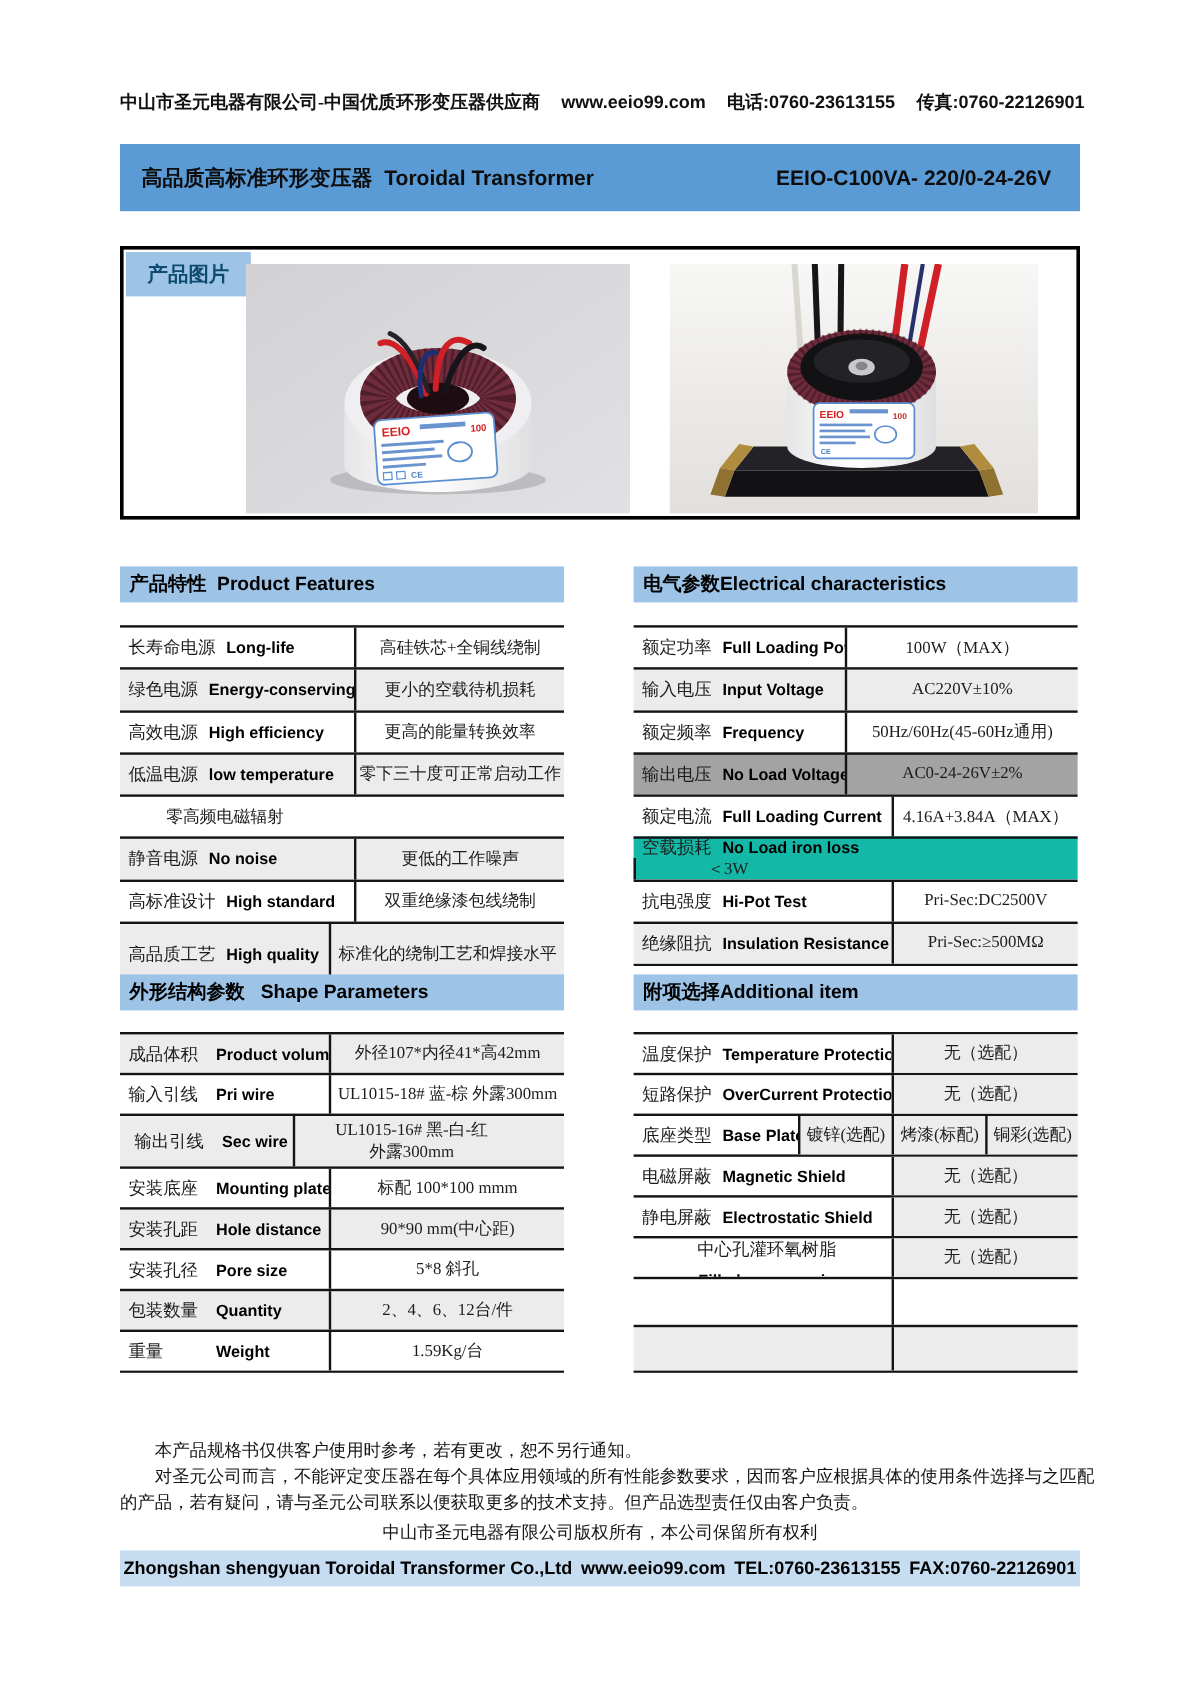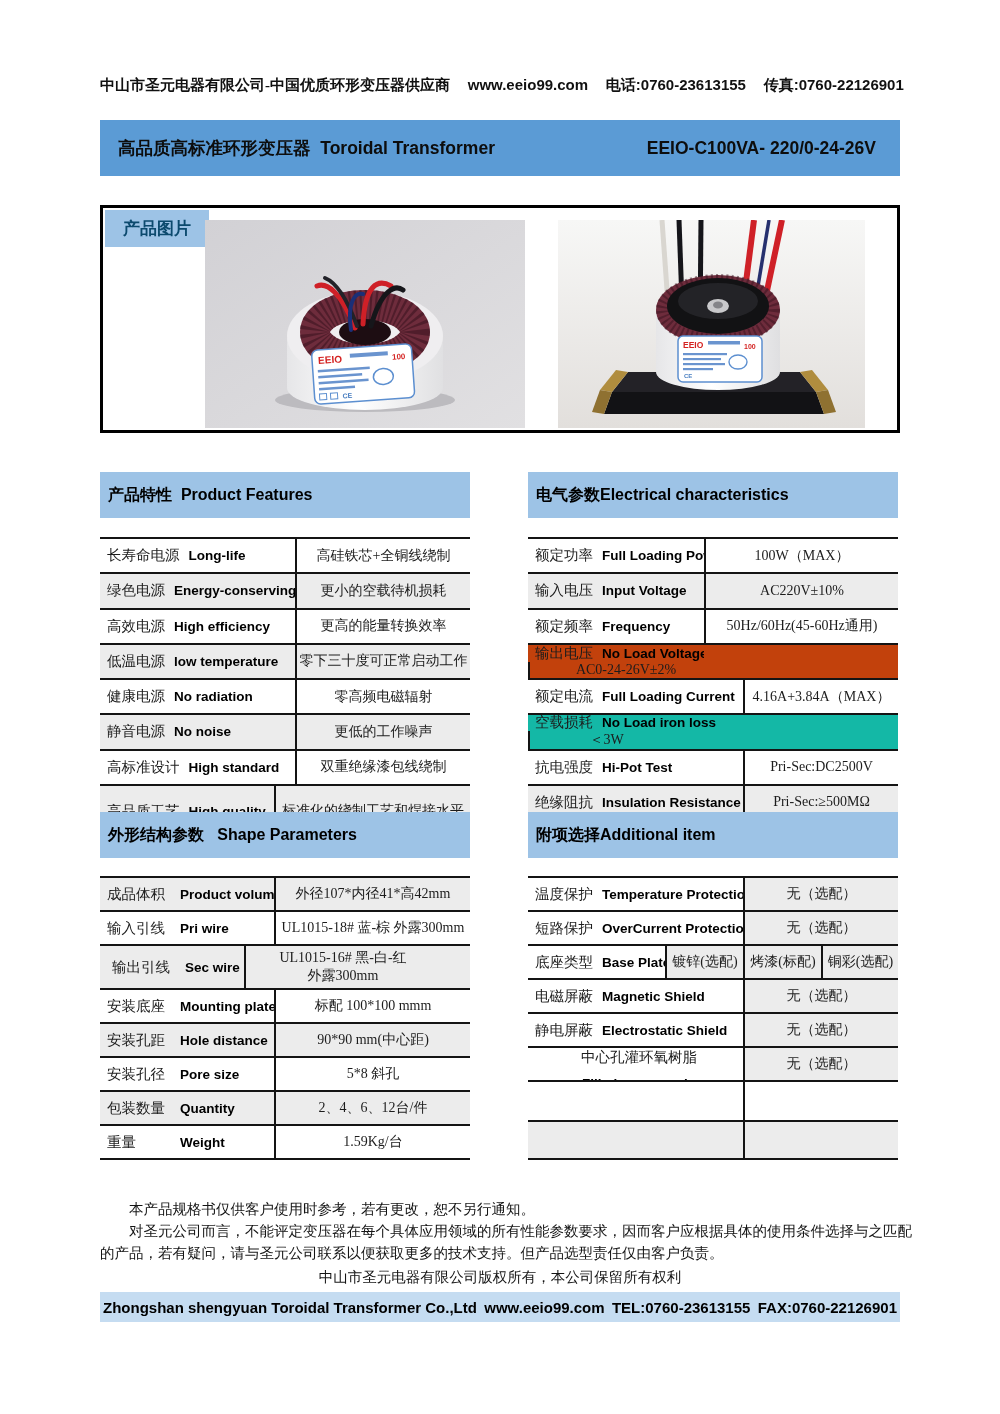--- a/index.html
+++ b/index.html
@@ -38,21 +38,21 @@
   }
   .photo { position:absolute; top:12px; }
   .photo.left { left:102px; width:320px; height:208px; }
   .photo.right { left:455px; width:307px; height:208px; }
 
   
   .col { position:absolute; width:370px; }
   .col.l { left:100px; } .col.r { left:528px; }
   .col.row1 { top:472px; } .col.row2 { top:812px; }
   .sec-header {
-    height:46px; background:#9dc3e6; display:flex; align-items:center;
+    height:30px; background:#9dc3e6; display:flex; align-items:center;
     padding-left:8px; font-family:"Liberation Sans", sans-serif; font-weight:bold;
     font-size:16px; color:#000; white-space:pre;
   }
   .col.row1 .dtable { margin-top:19px; }
   .col.row2 .dtable { margin-top:18px; }
   .dtable { border-bottom:2px solid #141414; }
   .trow { display:flex; border-top:2px solid #141414; align-items:stretch; background:#fff; }
   .tcell { border-left:2px solid #141414; display:flex; align-items:center; overflow:hidden; }
   .tcell:first-child { border-left:none; }
   .tcell.label { padding-left:7px; gap:9px; white-space:nowrap; }
@@ -207,24 +207,20 @@
           <div class="tcell value" style="width: 175px; flex: 0 0 auto;">更高的能量转换效率</div>
         </div>
         <div class="trow" style="height: 35.25px; background: rgb(236, 236, 236);">
           <div class="tcell label" style="width: 195px;">
             <span class="zh">低温电源</span>
             <span class="en">low temperature</span>
           </div>
           <div class="tcell value" style="width: 175px; flex: 0 0 auto;">零下三十度可正常启动工作</div>
         </div>
         <div class="trow" style="height: 35.25px;">
-          <div class="tcell label" style="width: 195px;">
-            <span class="zh">健康电源</span>
-            <span class="en">No radiation</span>
-          </div>
           <div class="tcell value" style="width: 175px; flex: 0 0 auto;">零高频电磁辐射</div>
         </div>
         <div class="trow" style="height: 35.25px; background: rgb(236, 236, 236);">
           <div class="tcell label" style="width: 195px;">
             <span class="zh">静音电源</span>
             <span class="en">No noise</span>
           </div>
           <div class="tcell value" style="width: 175px; flex: 0 0 auto;">更低的工作噪声</div>
         </div>
         <div class="trow" style="height: 35.25px;">
@@ -261,21 +257,21 @@
           </div>
           <div class="tcell value" style="width: 194px; flex: 0 0 auto;">AC220V±10%</div>
         </div>
         <div class="trow" style="height: 35.25px;">
           <div class="tcell label" style="width: 176px;">
             <span class="zh">额定频率</span>
             <span class="en">Frequency</span>
           </div>
           <div class="tcell value" style="width: 194px; flex: 0 0 auto;">50Hz/60Hz(45-60Hz通用)</div>
         </div>
-        <div class="trow" style="height: 35.25px; background: #c2410c; flex-direction: column;">
+        <div class="trow" style="height: 35.25px; background: #a3a3a3;">
           <div class="tcell label" style="width: 176px;">
             <span class="zh">输出电压</span>
             <span class="en">No Load Voltage</span>
           </div>
           <div class="tcell value" style="width: 194px; flex: 0 0 auto;">AC0-24-26V±2%</div>
         </div>
         <div class="trow" style="height: 35.25px;">
           <div class="tcell label" style="width: 215px;">
             <span class="zh">额定电流</span>
             <span class="en">Full Loading Current</span>

